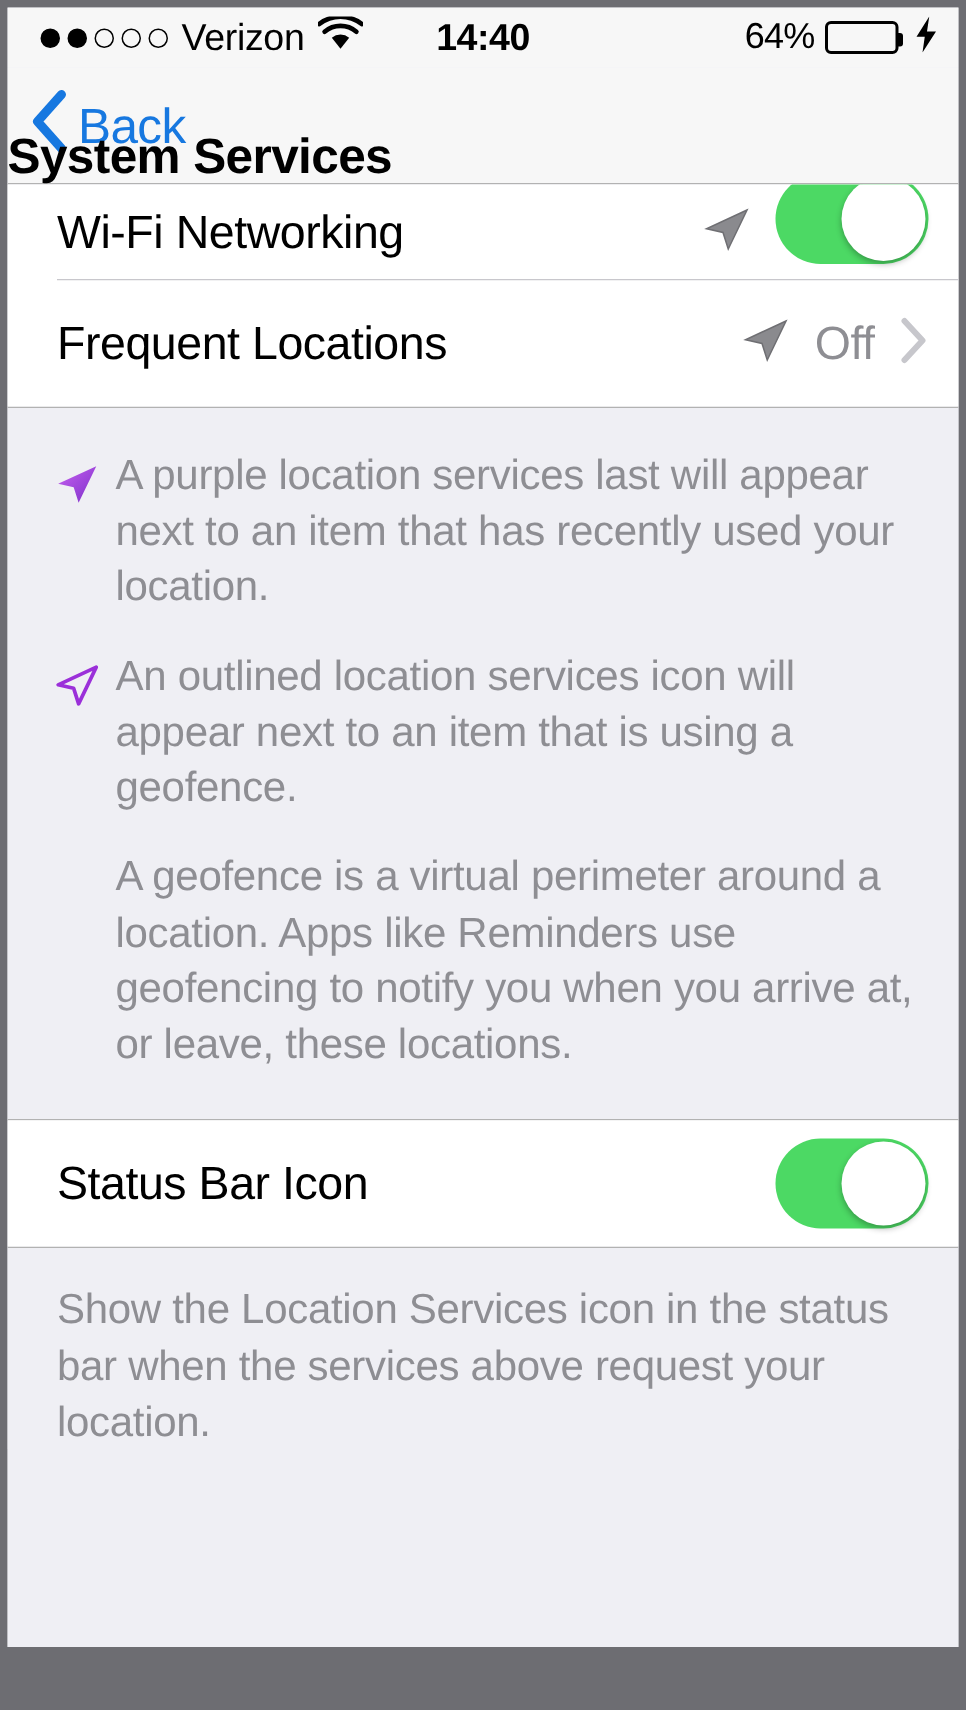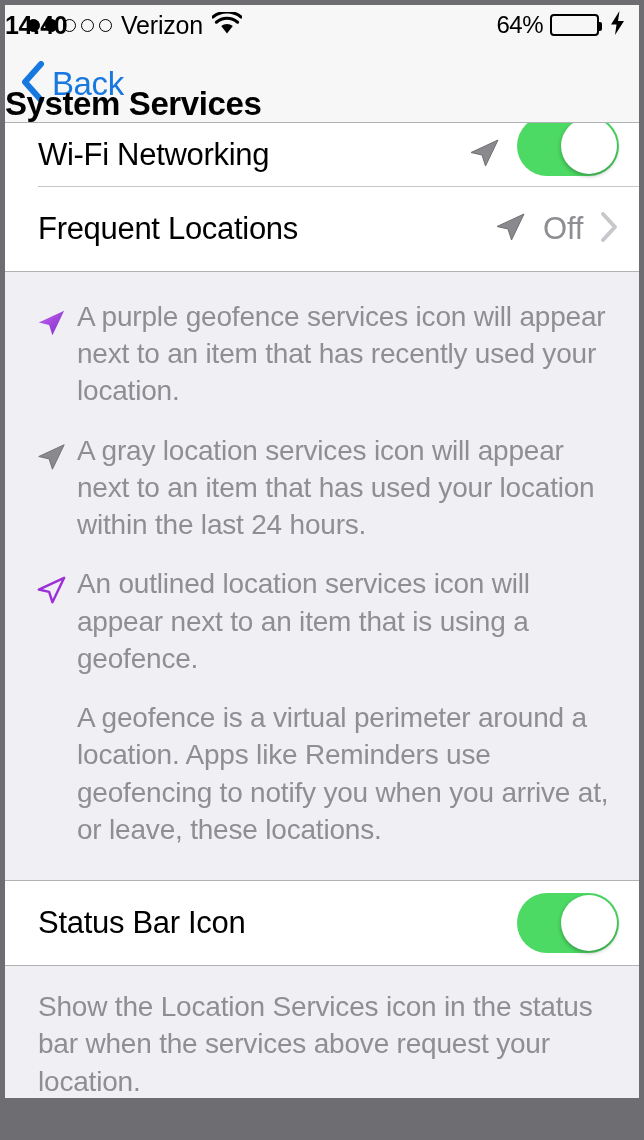--- a/index.html
+++ b/index.html
@@ -46,20 +46,21 @@
   .dot.empty { background: transparent; }
   .carrier {
     font-size: 25px;
     color: #000;
     letter-spacing: -0.2px;
   }
   .wifi-icon { display: block; }
   .sb-center {
     position: absolute;
     left: 0; right: 0;
+    text-align: center;
     font-size: 25px;
     font-weight: bold;
     color: #000;
     letter-spacing: -0.3px;
   }
   .sb-right {
     position: absolute;
     right: 14px;
     display: flex;
     align-items: center;
@@ -334,31 +335,23 @@
           <svg width="32" height="32" viewBox="0 0 34 34">
             <defs>
               <linearGradient id="pg" x1="0" y1="0" x2="1" y2="1">
                 <stop offset="0%" stop-color="#C861F0"></stop>
                 <stop offset="100%" stop-color="#7B2FC9"></stop>
               </linearGradient>
             </defs>
             <path d="M31 4 L4 16.5 L15 19 L18.5 30 Z" fill="url(#pg)"></path>
           </svg>
         </span>
-        <span class="explain-text">A purple geofence services icon will appear next to an item that has recently used your location.</span>
-      </div>
-
-      <div class="explain-item">
-        <span class="ico-slot">
-          <svg width="32" height="32" viewBox="0 0 34 34">
-            <path d="M31 4 L4 16.5 L15 19 L18.5 30 Z" fill="#8a8a8e" stroke="#6f6f73" stroke-width="1"></path>
-          </svg>
-        </span>
-        <span class="explain-text">A gray location services icon will appear next to an item that has used your location within the last 24 hours.</span>
-      </div>
+        <span class="explain-text">A purple location services last will appear next to an item that has recently used your location.</span>
+      </div>
+
 
       <div class="explain-item">
         <span class="ico-slot">
           <svg width="32" height="32" viewBox="0 0 34 34">
             <path d="M31 4 L4 16.5 L15 19 L18.5 30 Z" fill="none" stroke="#9B30D9" stroke-width="2.6" stroke-linejoin="round"></path>
           </svg>
         </span>
         <span class="explain-text">An outlined location services icon will appear next to an item that is using a geofence.</span>
       </div>
 

